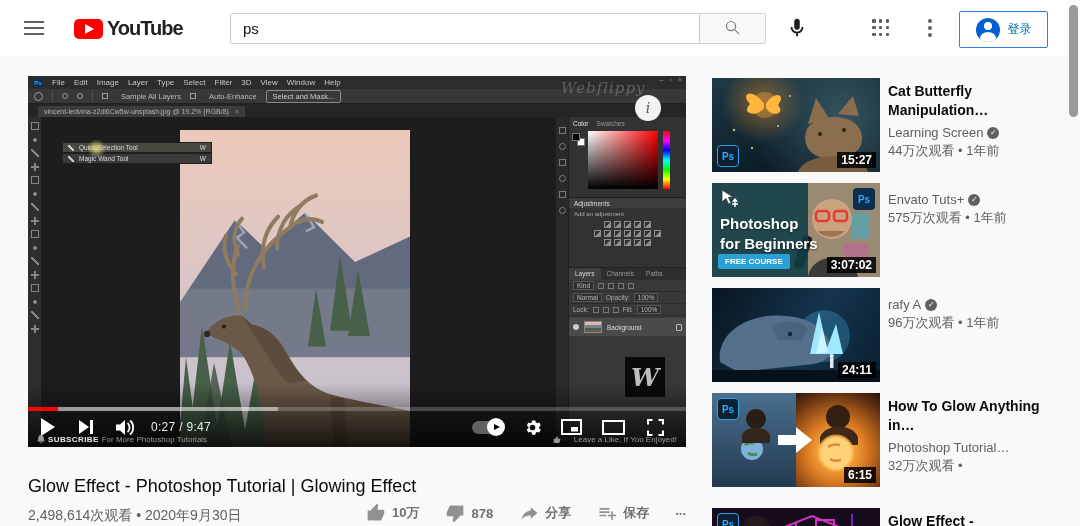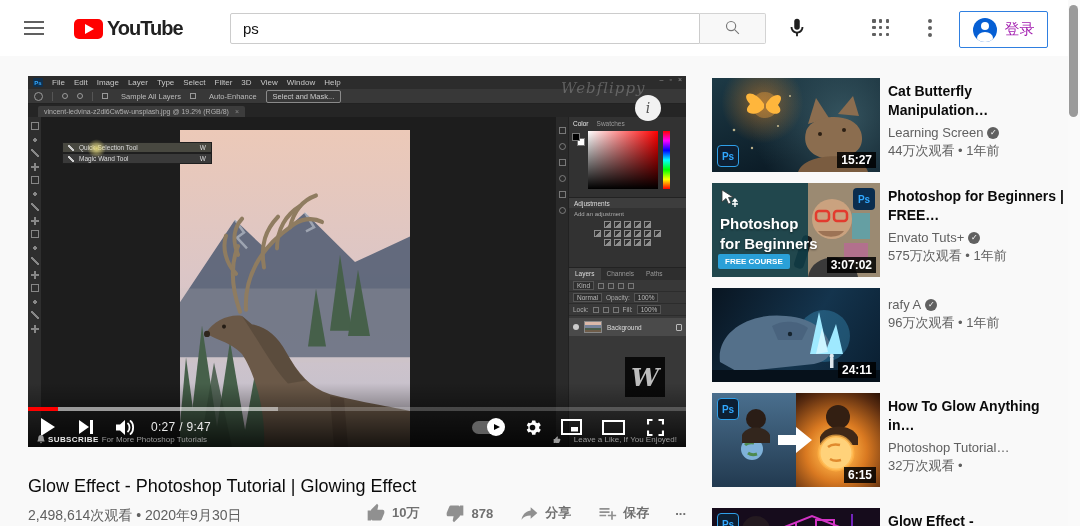--- a/index.html
+++ b/index.html
@@ -18,21 +18,21 @@
   #search-btn { position:absolute; left:700px; top:13px; width:66px; height:31px; background:#f8f8f8; border:1px solid #d3d3d3; border-left:none; border-radius:0 2px 2px 0; display:flex; align-items:center; justify-content:center; cursor:pointer; }
   #mic-btn { position:absolute; left:786px; top:17px; width:22px; height:22px; cursor:pointer; }
   #apps-btn { position:absolute; left:872px; top:19px; width:18px; height:18px; display:grid; grid-template-columns:repeat(3,1fr); gap:2.5px; cursor:pointer; }
   #apps-btn i { width:3.5px; height:3.5px; background:#606060; border-radius:1px; }
   #kebab-btn { position:absolute; left:928px; top:19px; width:4px; height:18px; display:flex; flex-direction:column; justify-content:space-between; cursor:pointer; }
   #kebab-btn i { width:4px; height:4px; background:#606060; border-radius:50%; }
   #signin-btn { position:absolute; left:959px; top:11px; width:89px; height:37px; background:#fff; border:1px solid #2f7fe0; border-radius:2px; display:flex; align-items:center; justify-content:center; gap:8px; cursor:pointer; }
   #signin-avatar { width:24px; height:24px; border-radius:50%; background:#065fd4; position:relative; overflow:hidden; }
   #signin-avatar::before { content:""; position:absolute; left:8px; top:4.5px; width:8px; height:8px; border-radius:50%; background:#fff; }
   #signin-avatar::after { content:""; position:absolute; left:4px; top:14px; width:16px; height:12px; border-radius:50%; background:#fff; }
-  #signin-label { color:#a21caf; font-size:15px; font-weight:500; }
+  #signin-label { color:#0369a1; font-size:12px; font-weight:500; }
 
   
   #scrollbar { position:absolute; right:0; top:0; width:12px; height:526px; background:#fafafa; z-index:30; }
   #scroll-thumb { position:absolute; left:1px; top:5px; width:9px; height:112px; background:#9a9a9a; border-radius:5px; }
 
   
   #player { position:absolute; left:28px; top:76px; width:658px; height:371px; background:#161616; overflow:hidden; }
 
   
   #ps-menubar { position:absolute; left:0; top:0; width:658px; height:13px; background:#2c2c2c; display:flex; align-items:center; gap:9px; padding-left:5px; font-size:8px; color:#c8c8c8; }
@@ -571,21 +571,20 @@
     <span class="svg-fill" style="width:24px;height:24px;left:6px;top:5px;z-index:3">
       <svg viewBox="0 0 24 24">
           <path d="M4 2 L4 14 L8 10.5 L10.5 16 L13 15 L10.5 9.5 L15 9 Z" fill="#fff" stroke="#333" stroke-width=".8"></path>
           <path d="M17 13 v6 M14 16 h6 M17 11 l-1.6 2 h3.2 Z" stroke="#fff" stroke-width="1.4" fill="#fff"></path>
         </svg>
     </span>
     <span class="psbadge tr">Ps</span>
     <span class="duration">3:07:02</span>
   </div>
   <div class="vmeta" style="top:187px">
-    <div class="vtitle">Photoshop for Beginners | FREE…</div>
     <div class="vchannel">
         <span>Envato Tuts+</span>
         <span class="verified">✓</span>
       </div>
     <div class="vviews">575万次观看 • 1年前</div>
   </div>
 
   <div class="thumb" id="thumb3">
     <span class="svg-fill">
       <svg viewBox="0 0 168 94">

